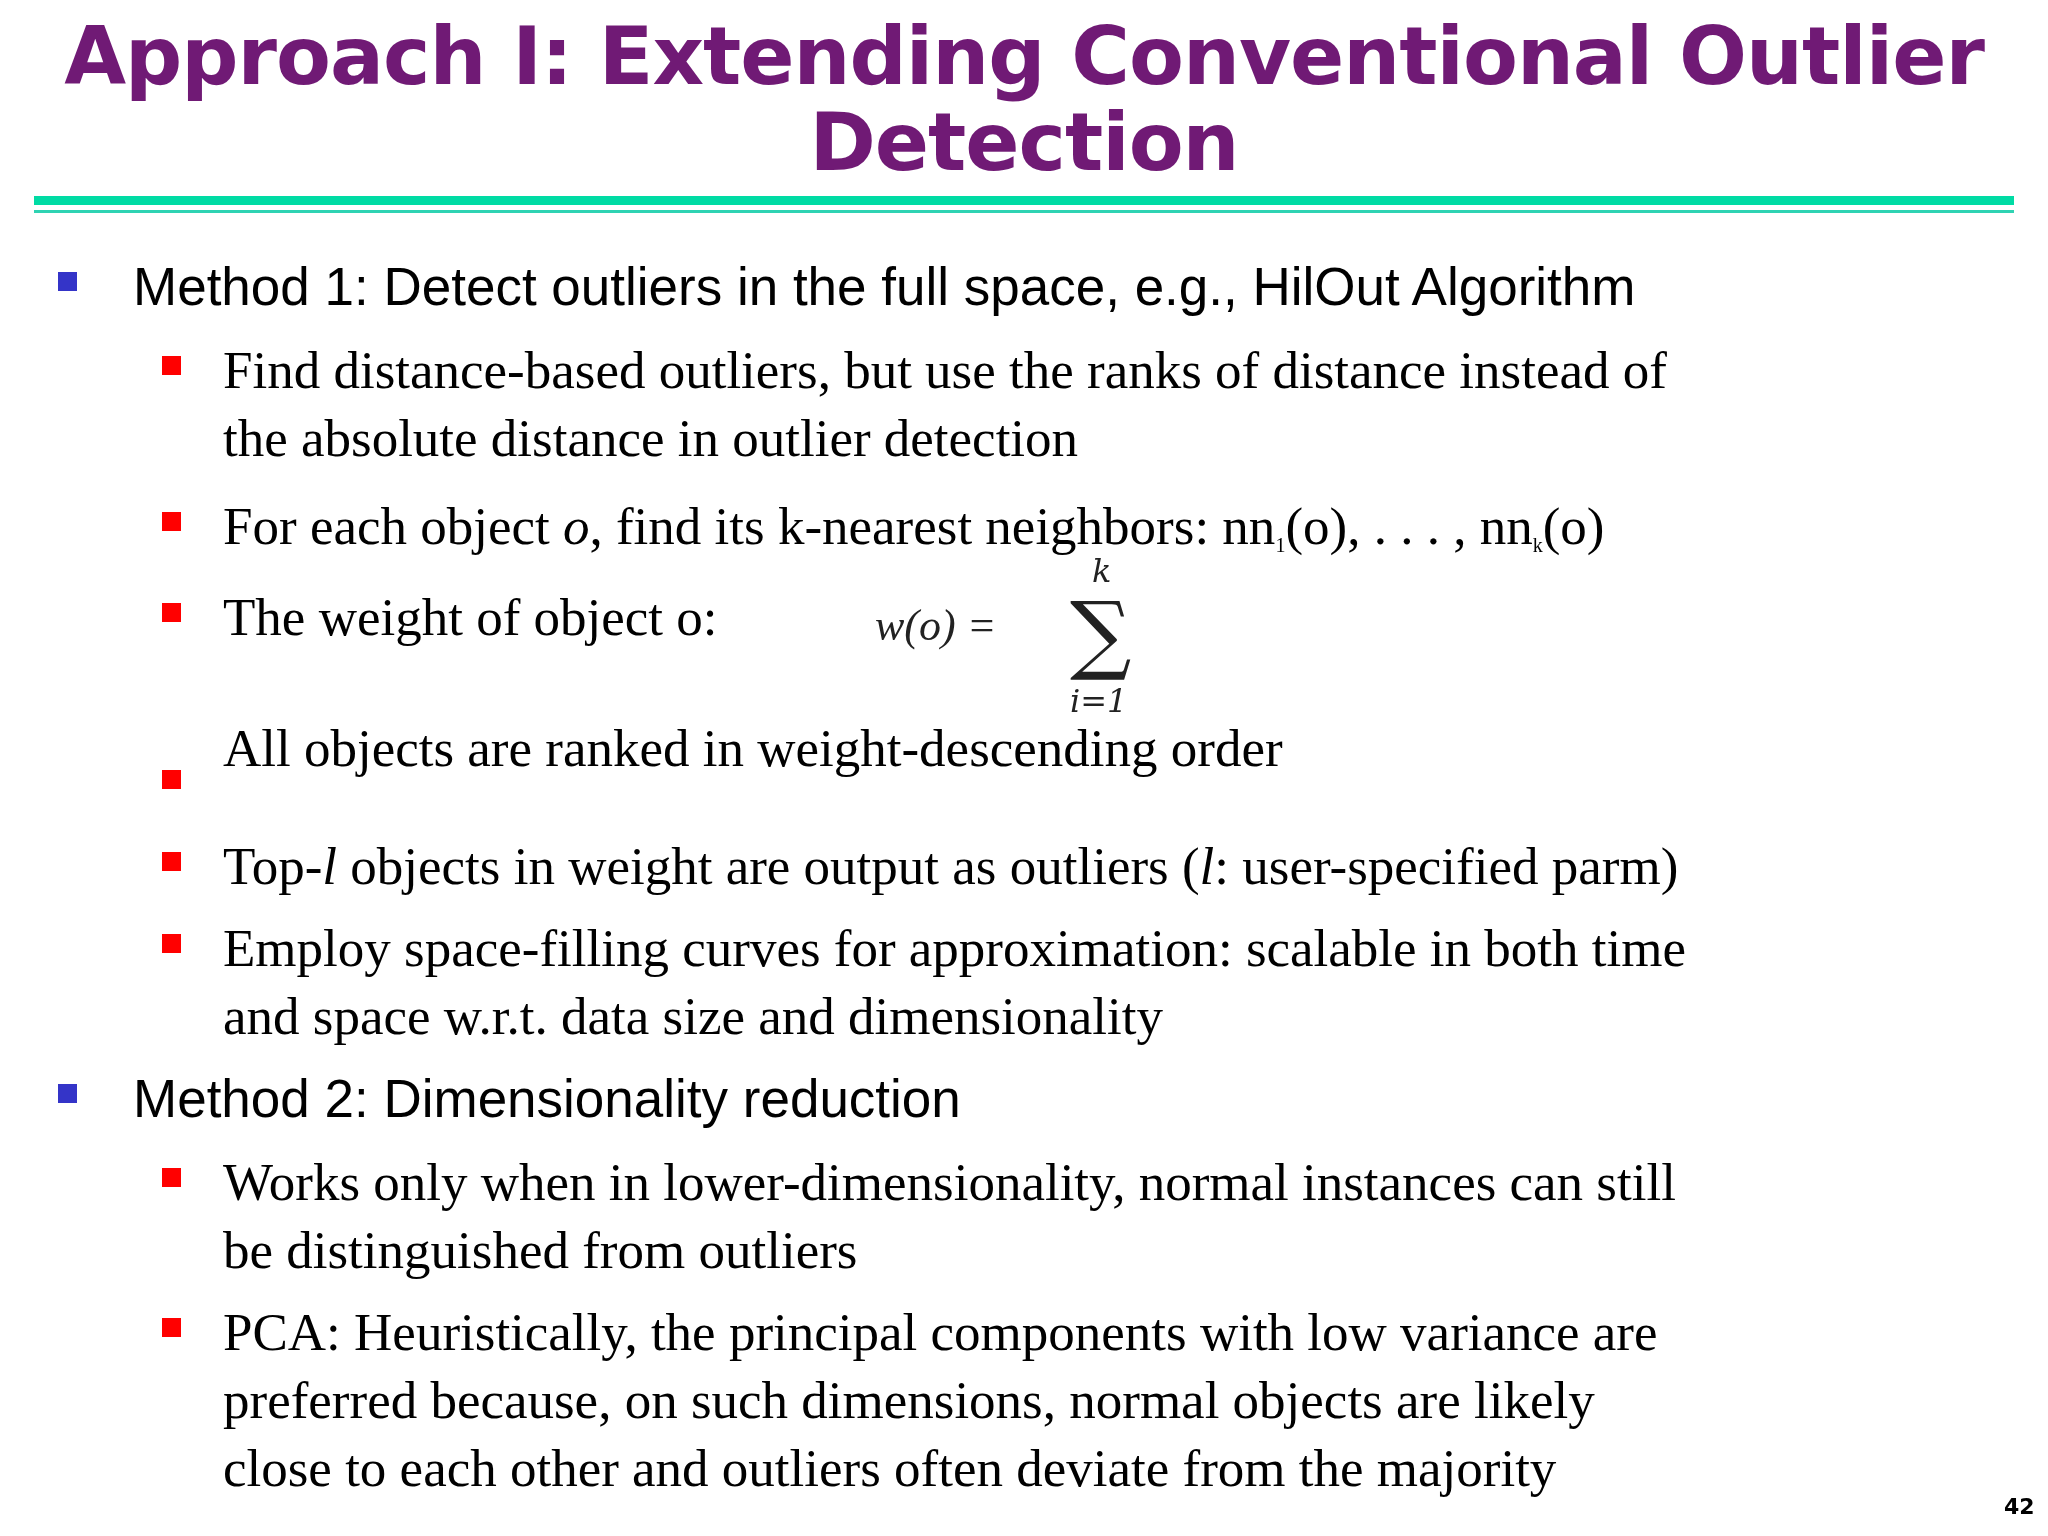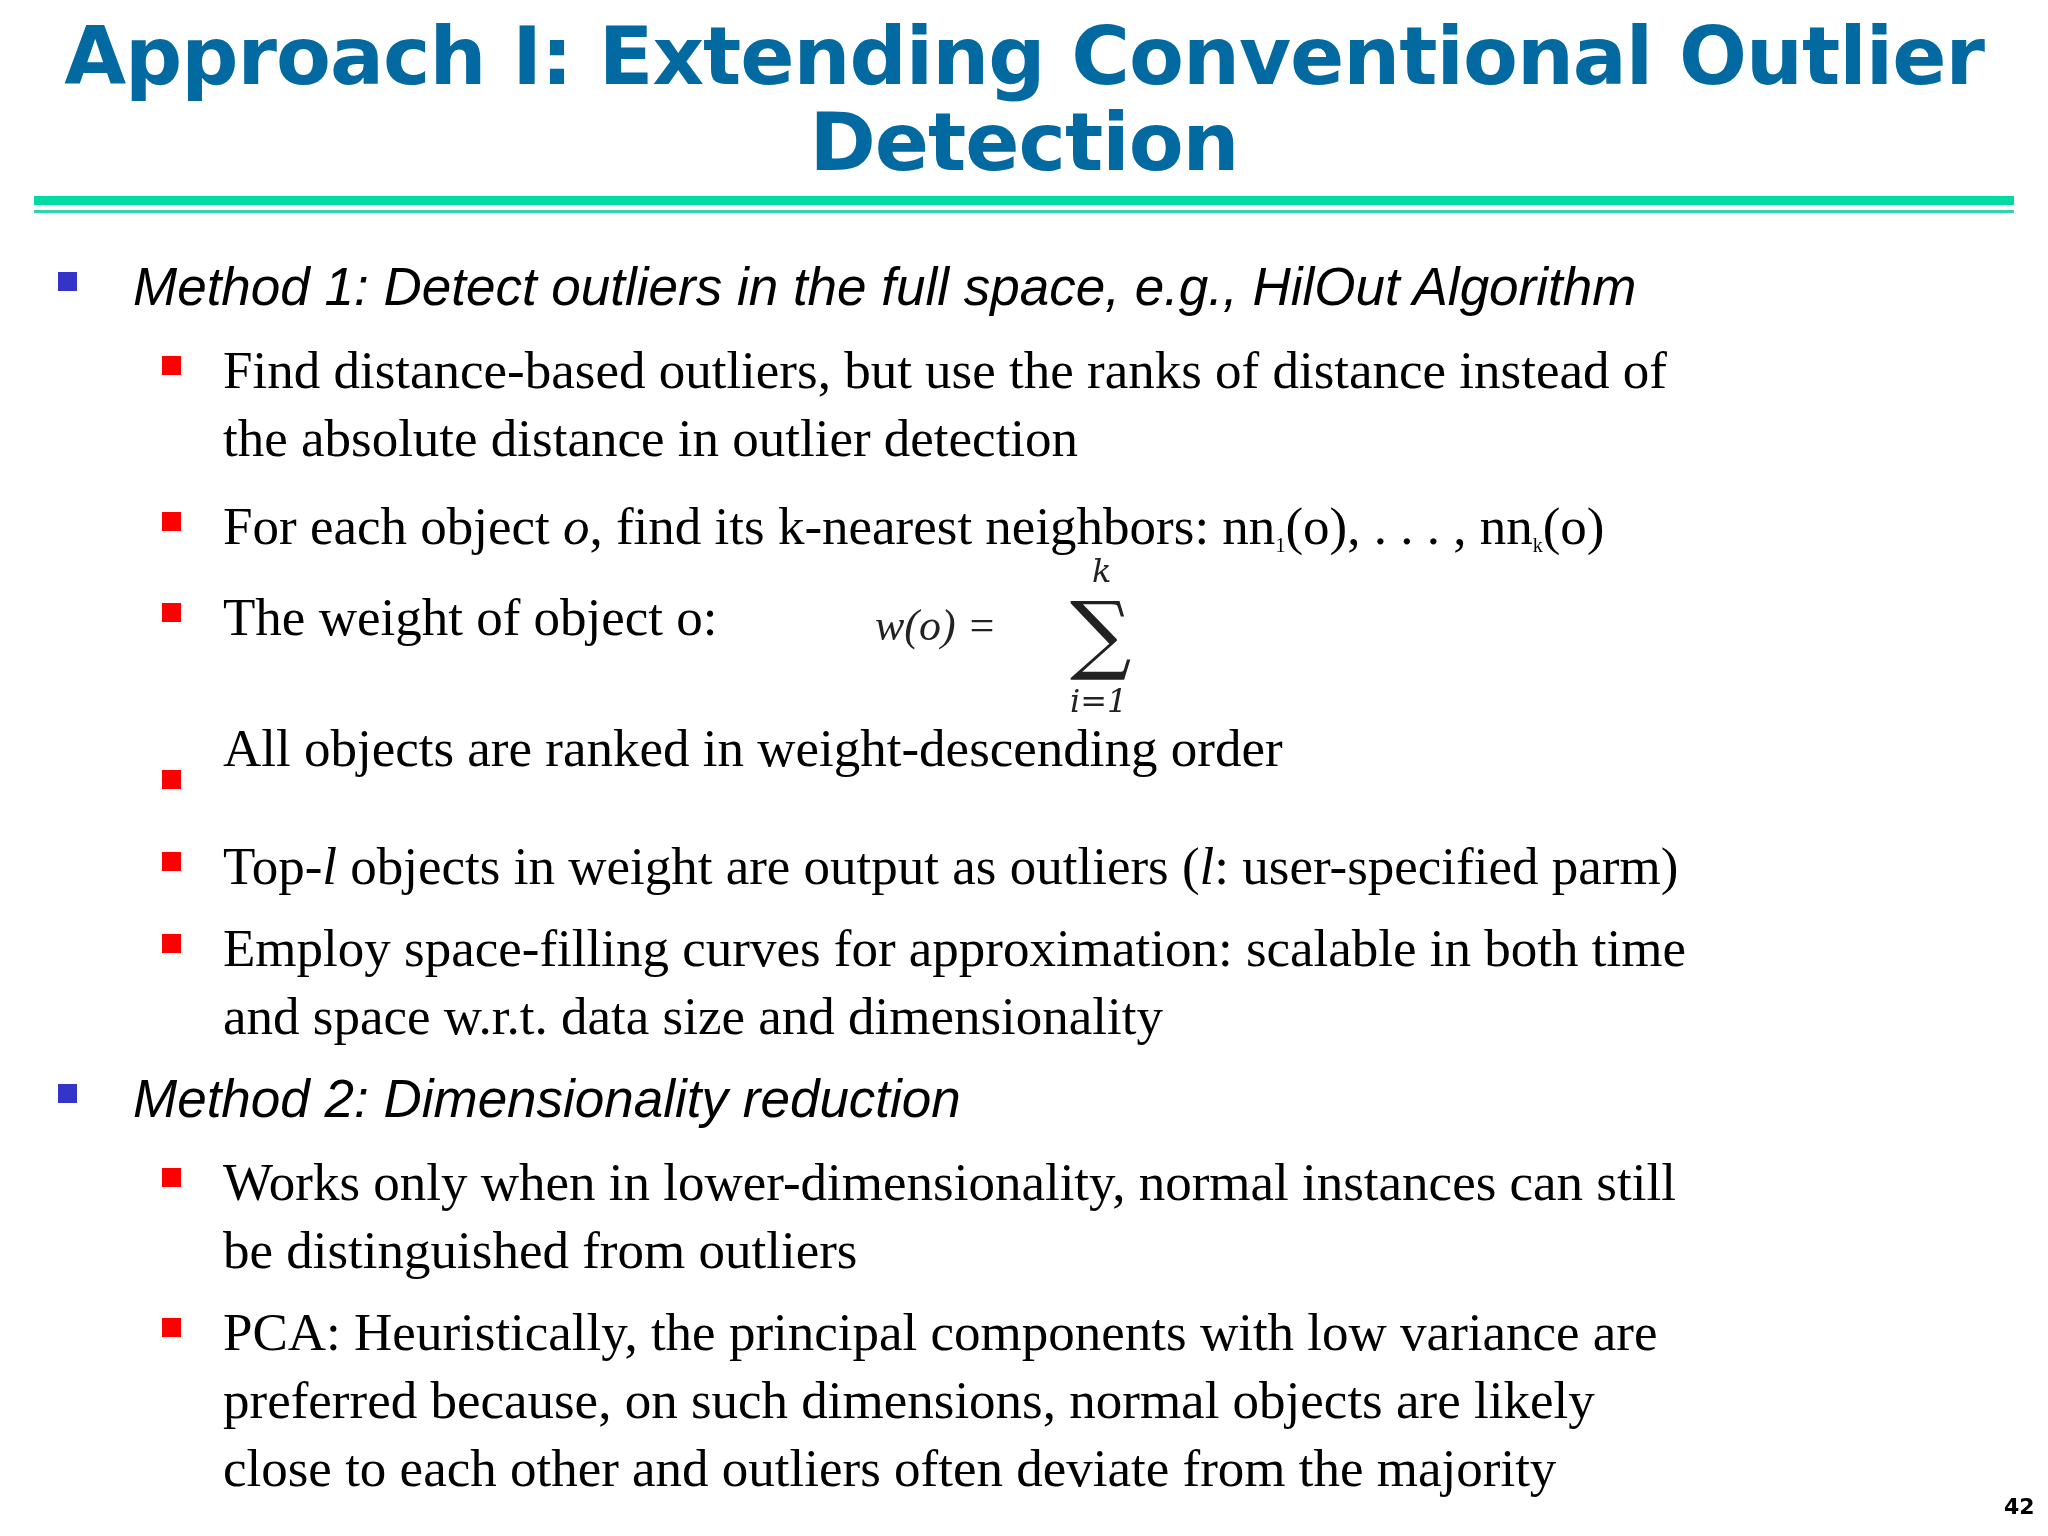--- a/index.html
+++ b/index.html
@@ -2,28 +2,28 @@
 <html><head>
 <meta charset="utf-8">
 <style>
   html, body { margin:0; padding:0; }
   body {
     width:2048px; height:1536px; background:#ffffff; position:relative; overflow:hidden;
     font-family:"Liberation Sans", sans-serif; color:#000;
   }
   .title {
     position:absolute; left:0; top:14px; width:2048px; text-align:center;
-    font-family:"DejaVu Sans", sans-serif; font-weight:bold; color:#0369a1;
+    font-family:"DejaVu Sans", sans-serif; font-weight:bold; color:#701a75;
     font-size:80px; line-height:86px; letter-spacing:-1px;
   }
   .rule-thick { position:absolute; left:34px; width:1980px; top:196px; height:9px; background:#00dba4; }
   .rule-thin  { position:absolute; left:34px; width:1980px; top:210px; height:3px; background:#2fd3b3; }
 
   .item { position:absolute; font-size:53px; line-height:69px; white-space:nowrap; }
-  .l1 { left:133px;font-style:italic; }
+  .l1 { left:133px; }
   .l2 { left:223px;font-family:Liberation Serif, serif; }
   .bullet { position:absolute; width:19px; height:19px; }
   .b1 { background:#3434c8; left:58px; }
   .b2 { background:#ff0000; left:162px; }
   sub.s { font-size:20px; vertical-align:-8px; }
   .formula {
     position:absolute; left:870px; top:560px; height:160px; width:650px;
     font-family:"DejaVu Serif", serif; color:#222; font-style:italic;
   }
   .f-lhs { position:absolute; left:5px; top:40px; font-size:44px;font-family:Liberation Serif, serif; }

